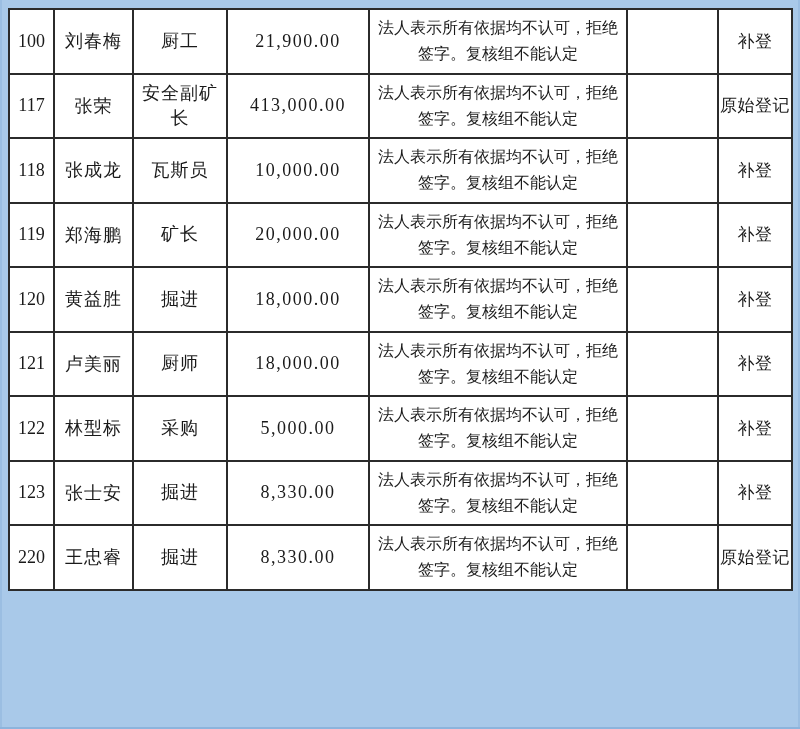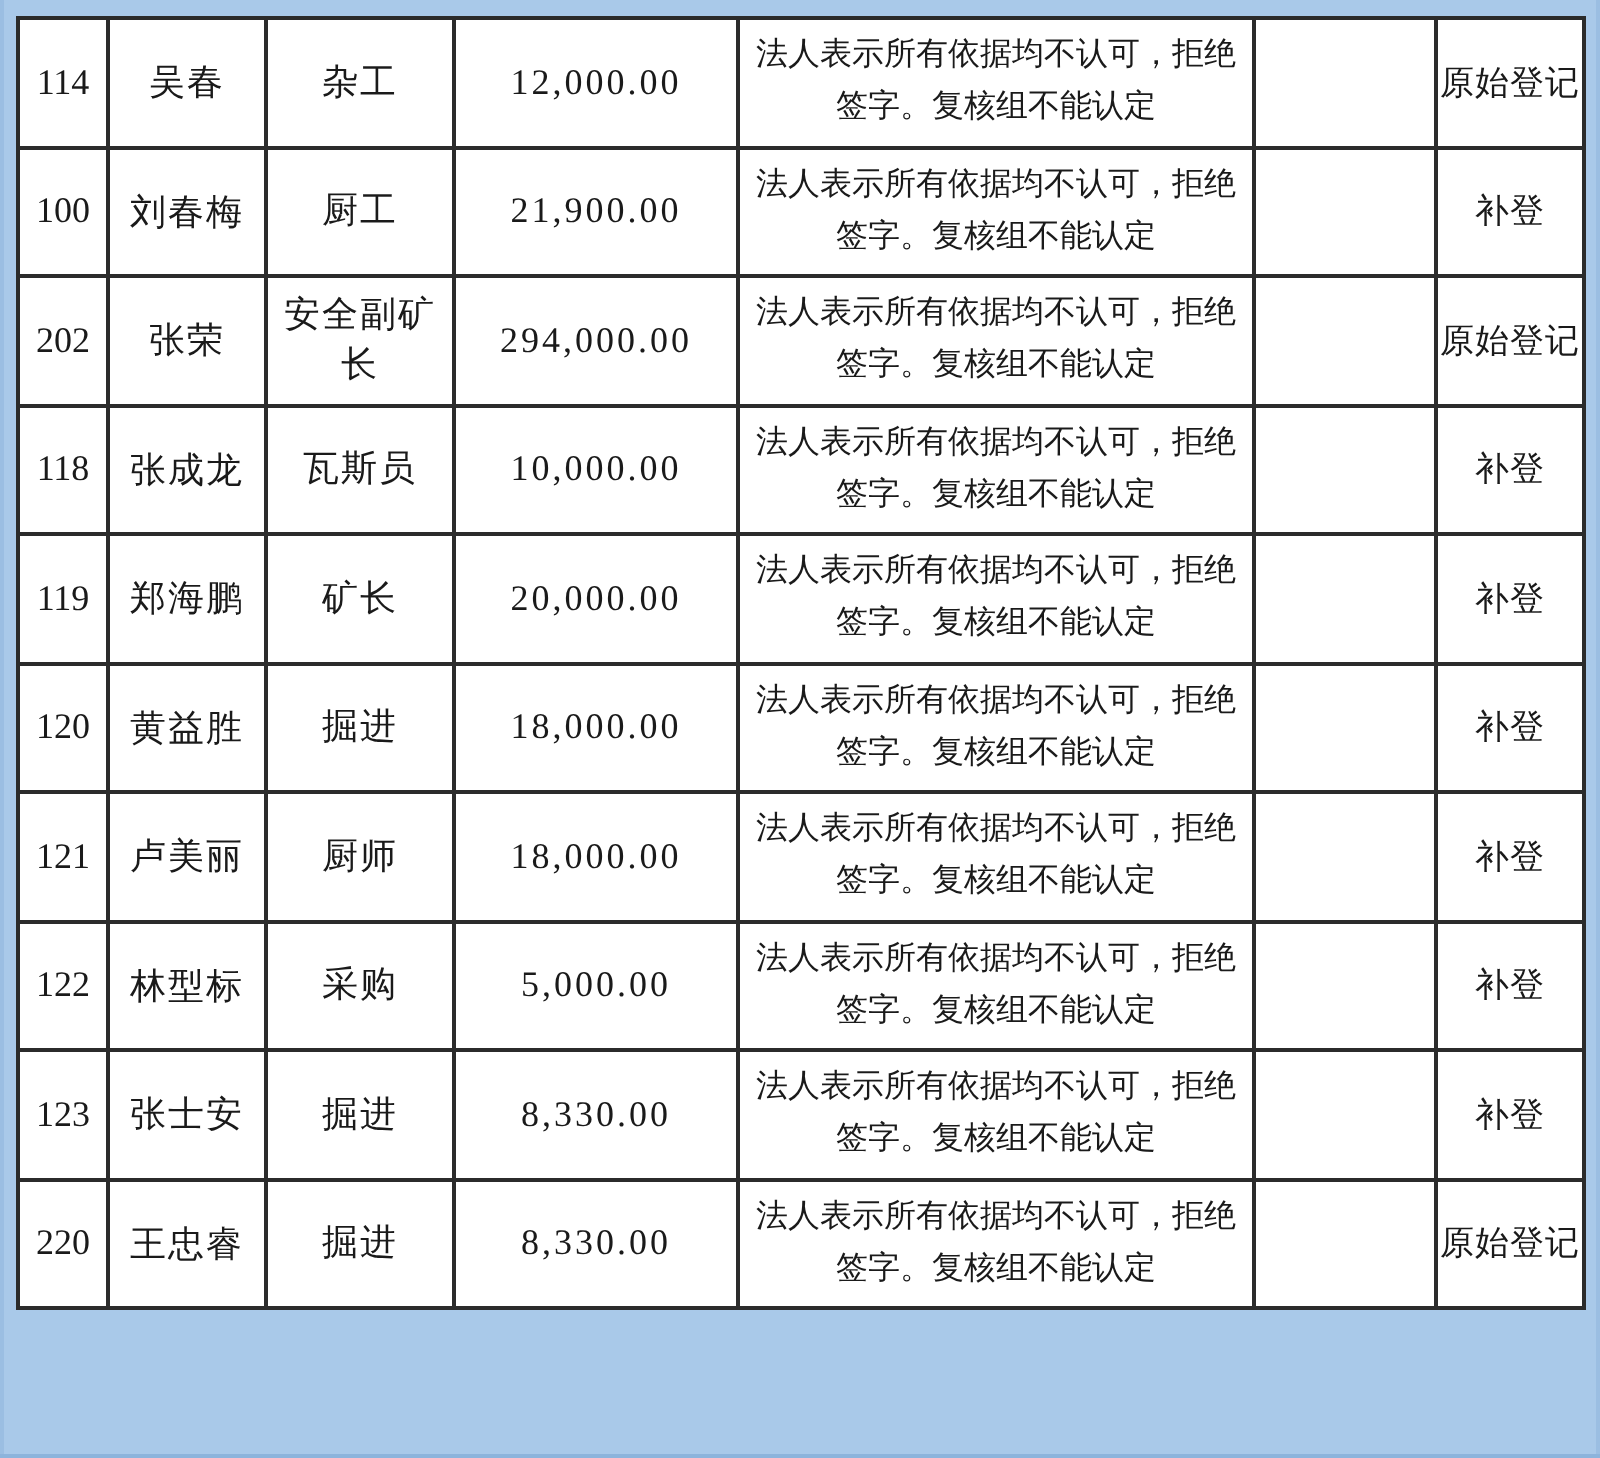--- a/index.html
+++ b/index.html
@@ -55,42 +55,33 @@
       <col style="width:45px">
         <col style="width:79px">
         <col style="width:94px">
       <col style="width:142px">
         <col style="width:258px">
         <col style="width:91px">
       <col style="width:74px">
     </colgroup>
     <tbody>
       <tr>
-        <td class="c-no">114</td>
-        <td class="c-name">吴春</td>
-        <td class="c-job">杂工</td>
-        <td class="c-amount">12,000.00</td>
-        <td class="c-remark">法人表示所有依据均不认可，拒绝签字。复核组不能认定</td>
-        <td class="c-blank"></td>
-        <td class="c-status">原始登记</td>
-      </tr>
-      <tr>
         <td class="c-no">100</td>
         <td class="c-name">刘春梅</td>
         <td class="c-job">厨工</td>
         <td class="c-amount">21,900.00</td>
         <td class="c-remark">法人表示所有依据均不认可，拒绝签字。复核组不能认定</td>
         <td class="c-blank"></td>
         <td class="c-status">补登</td>
       </tr>
       <tr>
-        <td class="c-no">202</td>
+        <td class="c-no">117</td>
         <td class="c-name">张荣</td>
         <td class="c-job">安全副矿长</td>
-        <td class="c-amount">294,000.00</td>
+        <td class="c-amount">413,000.00</td>
         <td class="c-remark">法人表示所有依据均不认可，拒绝签字。复核组不能认定</td>
         <td class="c-blank"></td>
         <td class="c-status">原始登记</td>
       </tr>
       <tr>
         <td class="c-no">118</td>
         <td class="c-name">张成龙</td>
         <td class="c-job">瓦斯员</td>
         <td class="c-amount">10,000.00</td>
         <td class="c-remark">法人表示所有依据均不认可，拒绝签字。复核组不能认定</td>

